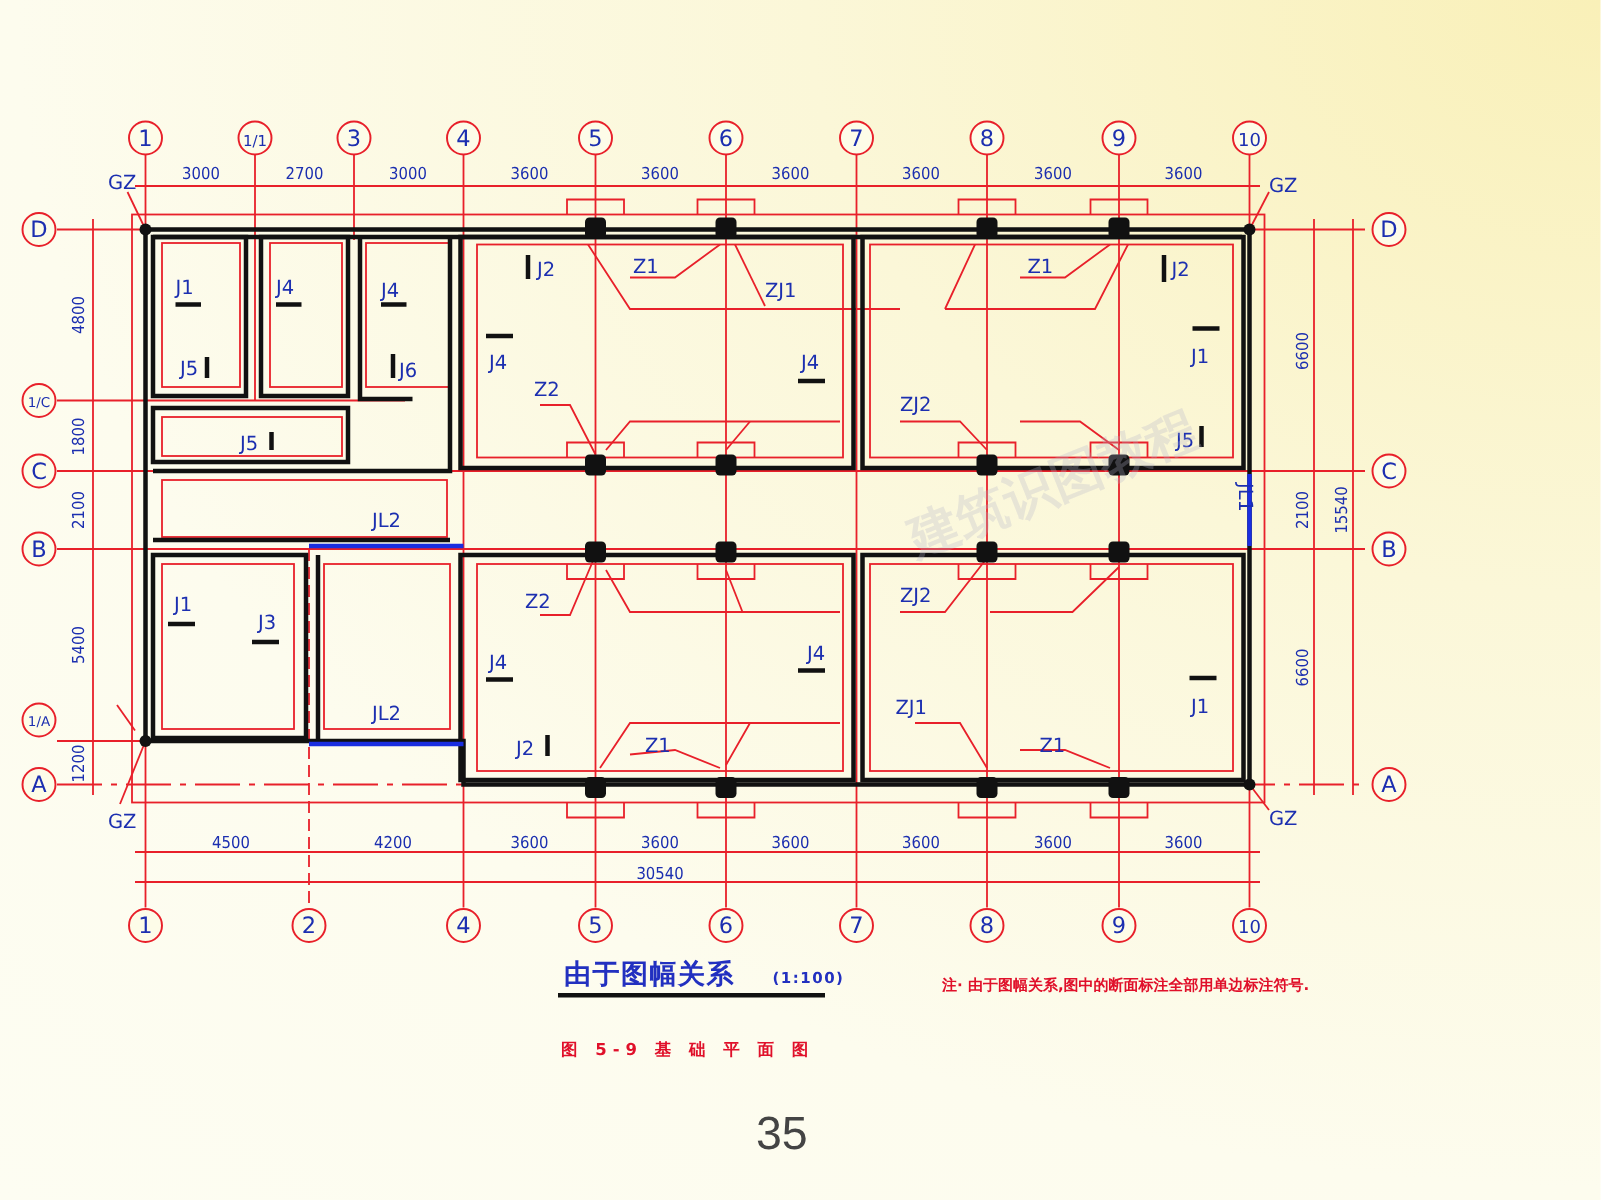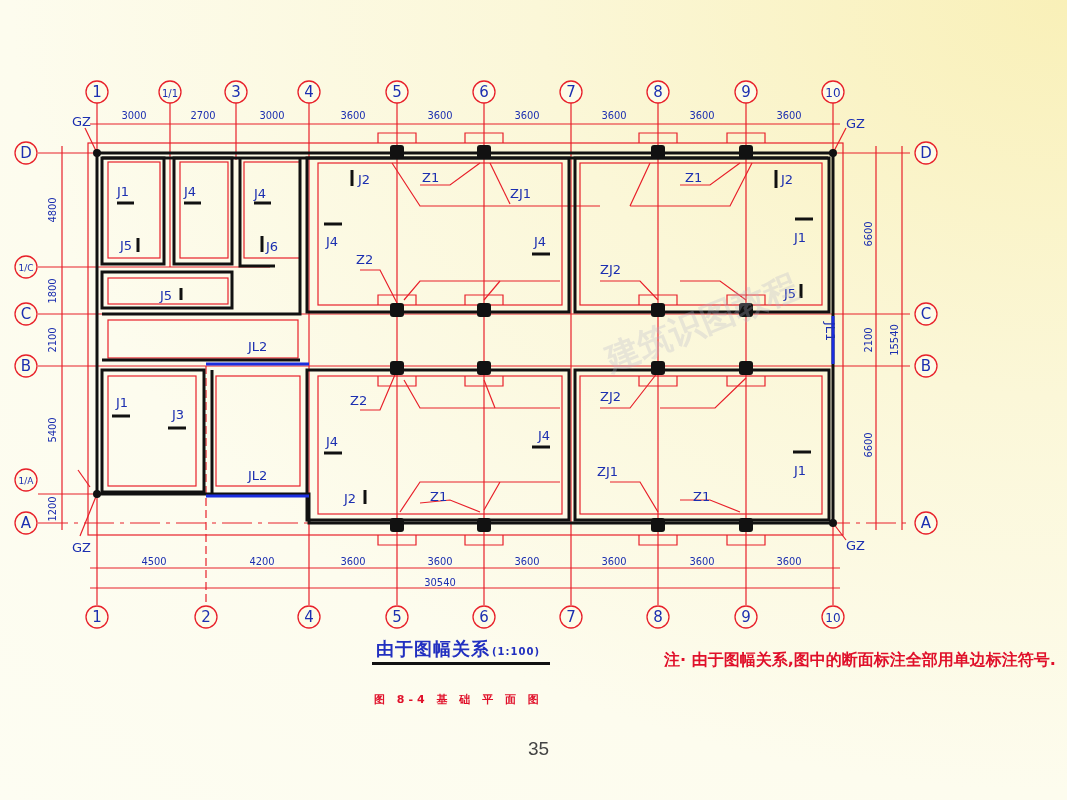--- a/index.html
+++ b/index.html
@@ -4,25 +4,25 @@
 <style>
   html,body{margin:0;padding:0;}
   body{width:1067px;height:800px;overflow:hidden;
     background: radial-gradient(ellipse at 100% 0%, #f9f0b8 0%, #fbf7d8 35%, #fdfcee 70%, #fdfdf2 100%);
     font-family:"DejaVu Sans",sans-serif;position:relative;}
   #plan{position:absolute;left:0;top:0;}
   .axis-label{font-family:"DejaVu Sans",sans-serif;font-size:15px;fill:#1c2fb0;}
   .dim{font-family:"DejaVu Sans Condensed","DejaVu Sans",sans-serif;font-size:11px;fill:#1c2fb0;}
   .tag{font-family:"DejaVu Sans",sans-serif;font-size:13px;fill:#1c2fb0;}
   .title{position:absolute;left:376px;top:637px;font-size:18px;font-weight:bold;color:#2230c0;letter-spacing:1px;font-family:"DejaVu Sans",sans-serif;}
-  .scale{font-size:10px;font-weight:bold;margin-left:2px;color:#2230c0;}
+  .scale{font-size:10px;font-weight:bold;margin-left:25px;color:#2230c0;}
   .title-underline{position:absolute;left:372px;top:662px;width:178px;height:3px;background:#111;}
-  .note{position:absolute;left:628px;top:650px;font-size:16px;font-weight:bold;color:#e0102a;font-family:"DejaVu Sans",sans-serif;margin-left:36px;}
+  .note{position:absolute;left:628px;top:650px;font-size:10px;font-weight:bold;color:#e0102a;font-family:"DejaVu Sans",sans-serif;}
   .caption{position:absolute;left:374px;top:692px;font-size:11px;font-weight:bold;color:#e0102a;letter-spacing:4px;font-family:"DejaVu Sans",sans-serif;}
-  .page-num{position:absolute;left:528px;top:738px;font-size:19px;color:#444;font-family:"Liberation Sans",sans-serif;}
+  .page-num{position:absolute;left:504px;top:738px;font-size:31px;color:#444;font-family:"Liberation Sans",sans-serif;}
   .watermark{position:absolute;left:600px;top:300px;font-size:34px;color:rgba(180,180,200,0.28);transform:rotate(-22deg);white-space:nowrap;font-weight:bold;font-family:"DejaVu Sans",sans-serif;}
 </style>
 </head>
 <body>
 
 <svg id="plan" width="1067" height="800" viewBox="0 0 1067 800" xmlns="http://www.w3.org/2000/svg">
   <g stroke="#e8202a" stroke-width="1.2" fill="none">
 
     <line x1="97" y1="103" x2="97" y2="605"></line>
     <line x1="170" y1="103" x2="170" y2="267"></line>
@@ -303,14 +303,14 @@
   </g>
 </svg>
 
 <div class="watermark">建筑识图教程</div>
 
 <div class="title">
   <span>由于图幅关系</span><span class="scale">(1:100)</span>
 </div>
 <div class="title-underline"></div>
 <div class="note">注· 由于图幅关系,图中的断面标注全部用单边标注符号.</div>
-<div class="caption">图 8-4 基 础 平 面 图</div>
+<div class="caption">图 5-9 基 础 平 面 图</div>
 <div class="page-num">35</div>
 
 </body></html>

